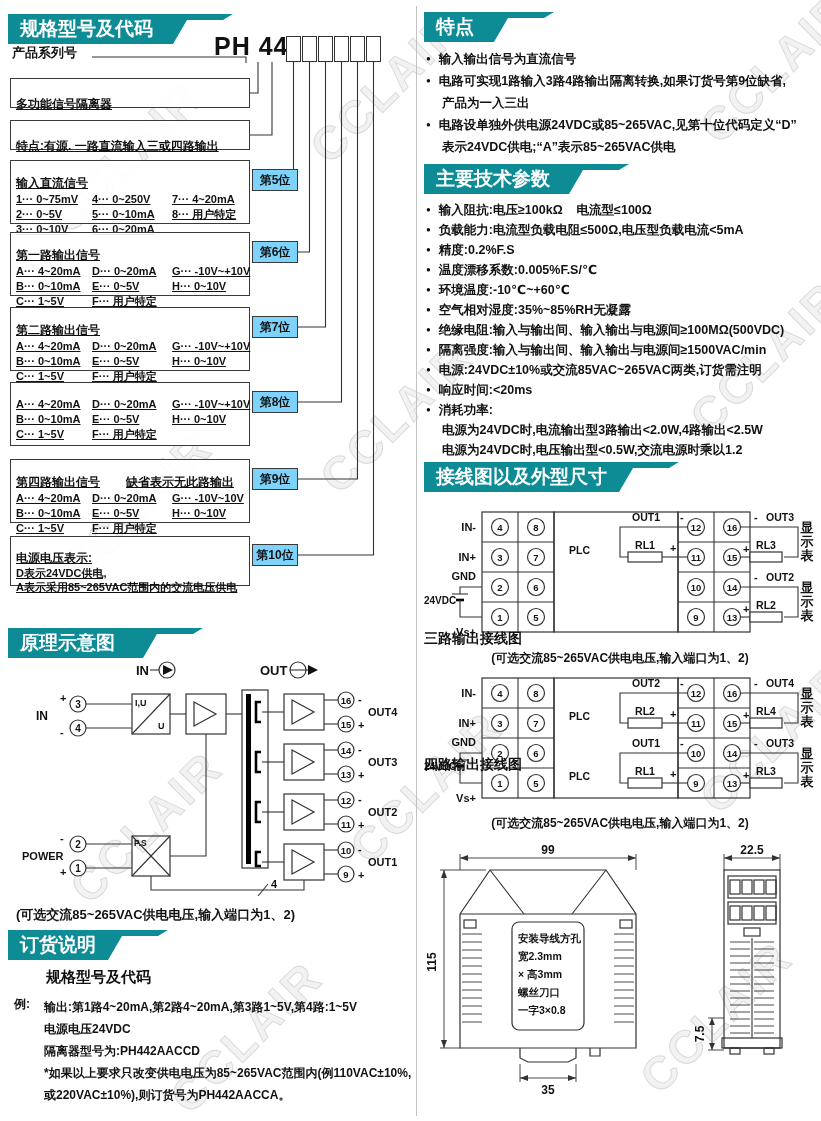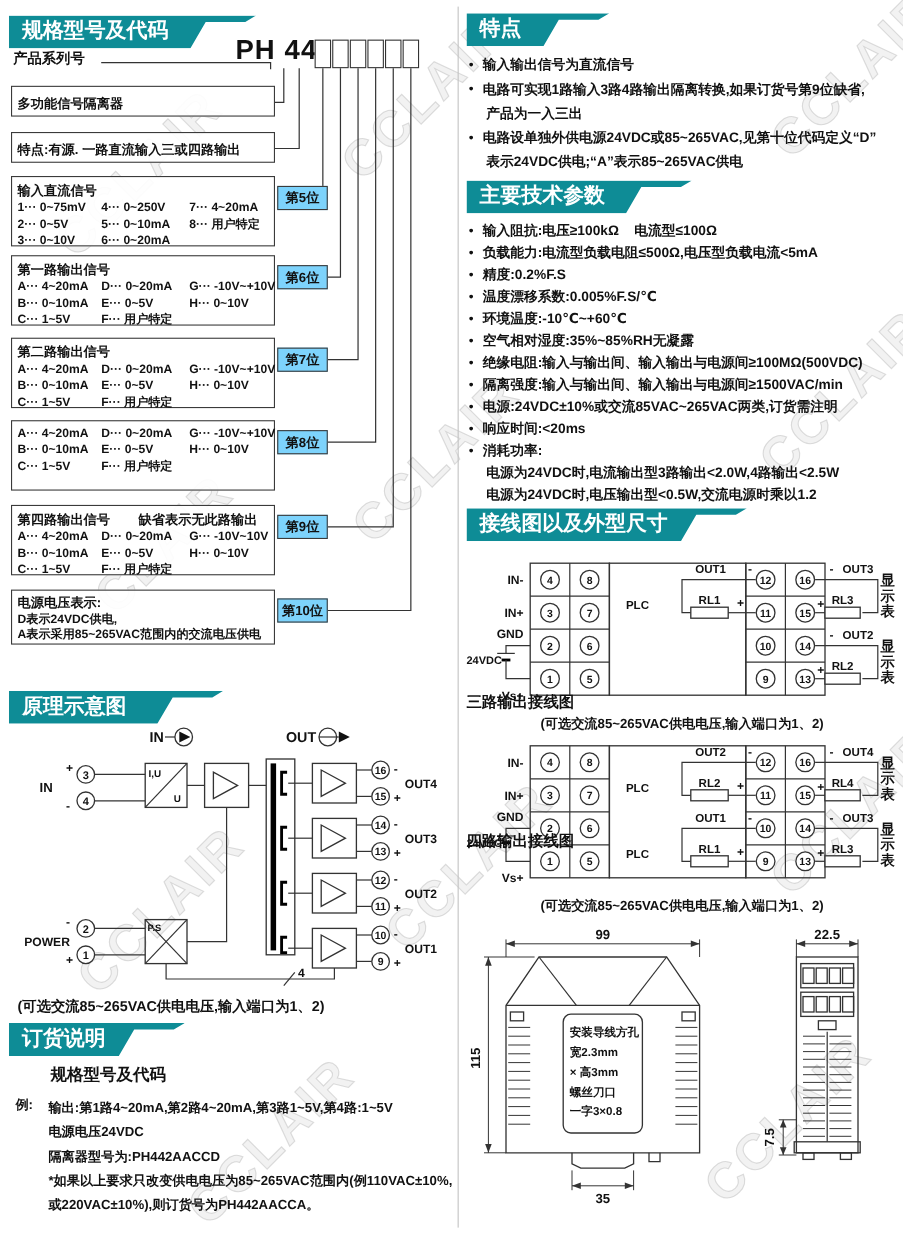--- a/index.html
+++ b/index.html
@@ -7,21 +7,21 @@
         font-family:"Liberation Sans","DejaVu Sans",sans-serif;color:#111;}
   .abs{position:absolute;}
   .wm{position:absolute;font-size:46px;font-weight:bold;letter-spacing:3px;
       color:rgba(0,0,0,0.05);-webkit-text-stroke:1px rgba(160,160,160,0.35);
       transform:rotate(-45deg);pointer-events:none;white-space:nowrap;}
   .banner{height:30px;line-height:29px;color:#ffffff;font-size:19px;font-weight:bold;
       padding-left:12px;background:#0E8C96;box-sizing:border-box;
       clip-path:polygon(0 0,100% 0,calc(100% - 10px) 6px,calc(100% - 46px) 6px,calc(100% - 60px) 100%,0 100%);}
   .divider{position:absolute;left:416px;top:6px;width:1px;height:1110px;background:#c2c2c2;}
   .specbox{border:1.5px solid #3a3a3a;background:rgba(255,255,255,.9);box-sizing:border-box;
-      padding:4px 5px;font-size:11px;font-weight:600;}
+      padding:14px 5px;font-size:11px;font-weight:600;text-decoration:underline;}
   .sb-title{font-size:12px;font-weight:bold;white-space:nowrap;}
   .sb-note{margin-left:26px;}
   .sb-grid{display:grid;grid-template-columns:76px 80px auto;line-height:15px;white-space:nowrap;}
   .posbox{border:1.2px solid #3a3a3a;background:#7dd3fc;font-size:12px;font-weight:bold;
       width:46px;height:22px;line-height:21px;text-align:center;box-sizing:border-box;}
   .modelbox{position:absolute;width:15px;height:26px;border:1.5px solid #333;box-sizing:border-box;background:#fff;}
   .model-txt{font-size:25px;font-weight:bold;letter-spacing:1px;white-space:nowrap;}
   .bl{white-space:pre;}
   .bl::before{content:"●";font-size:8px;margin-right:8px;vertical-align:2px;}
   .cont{white-space:pre;padding-left:16px;}

